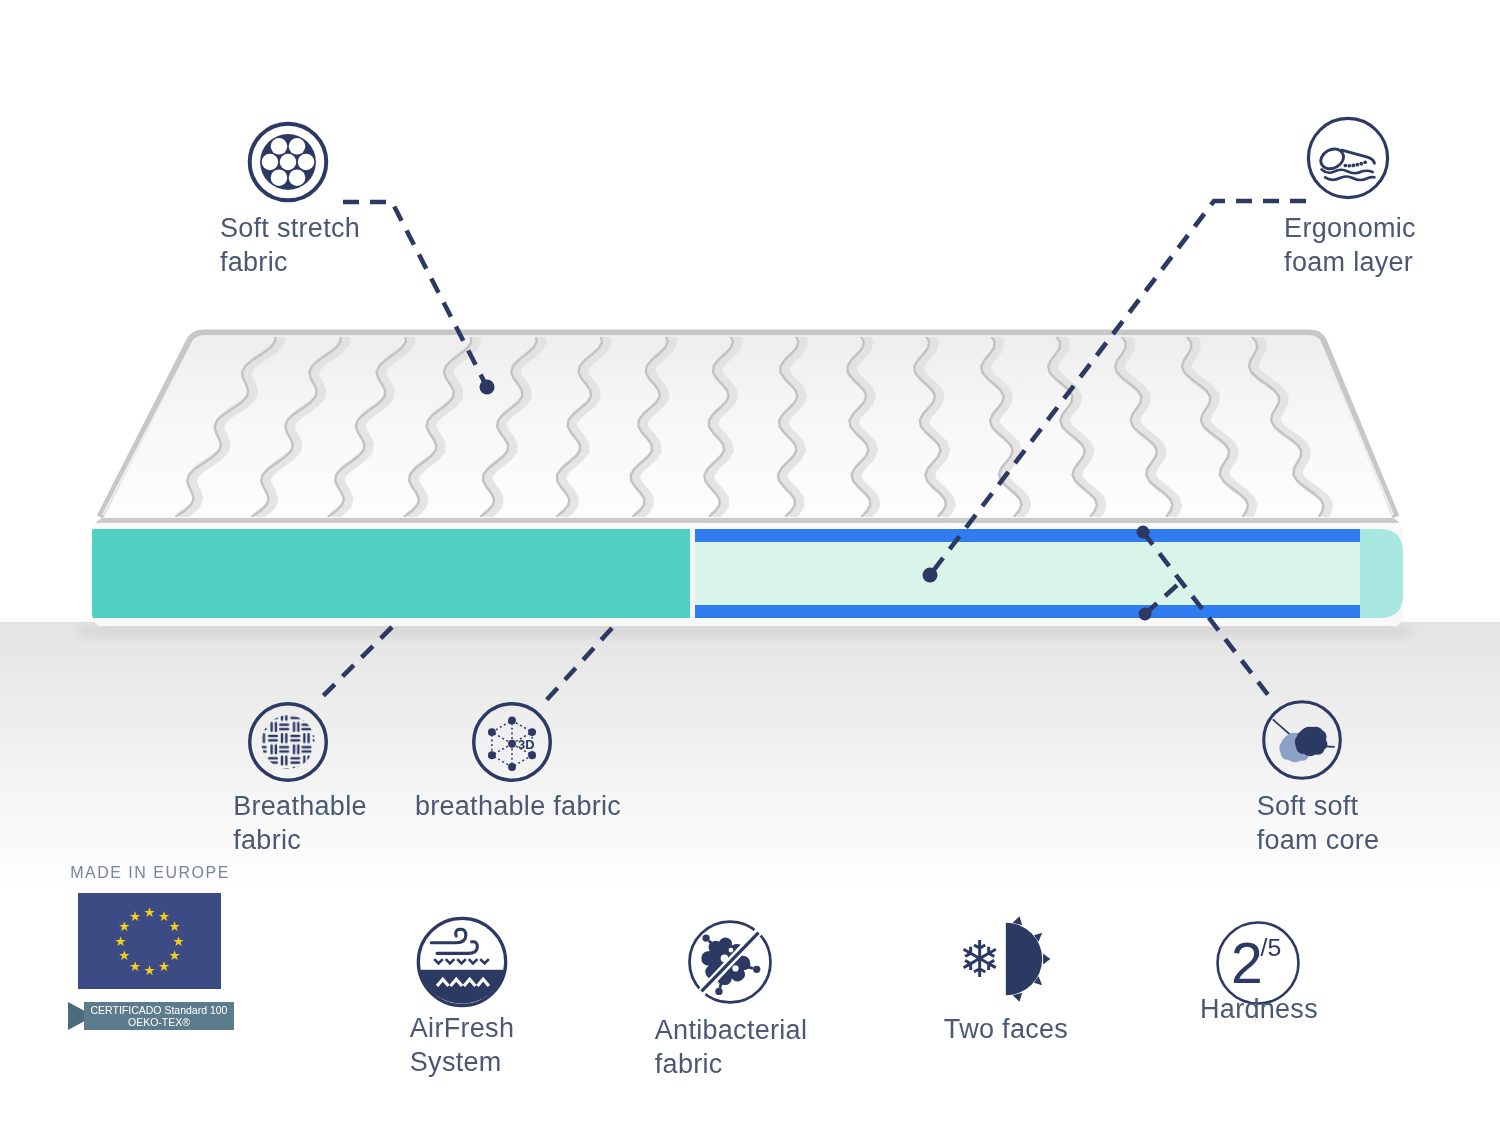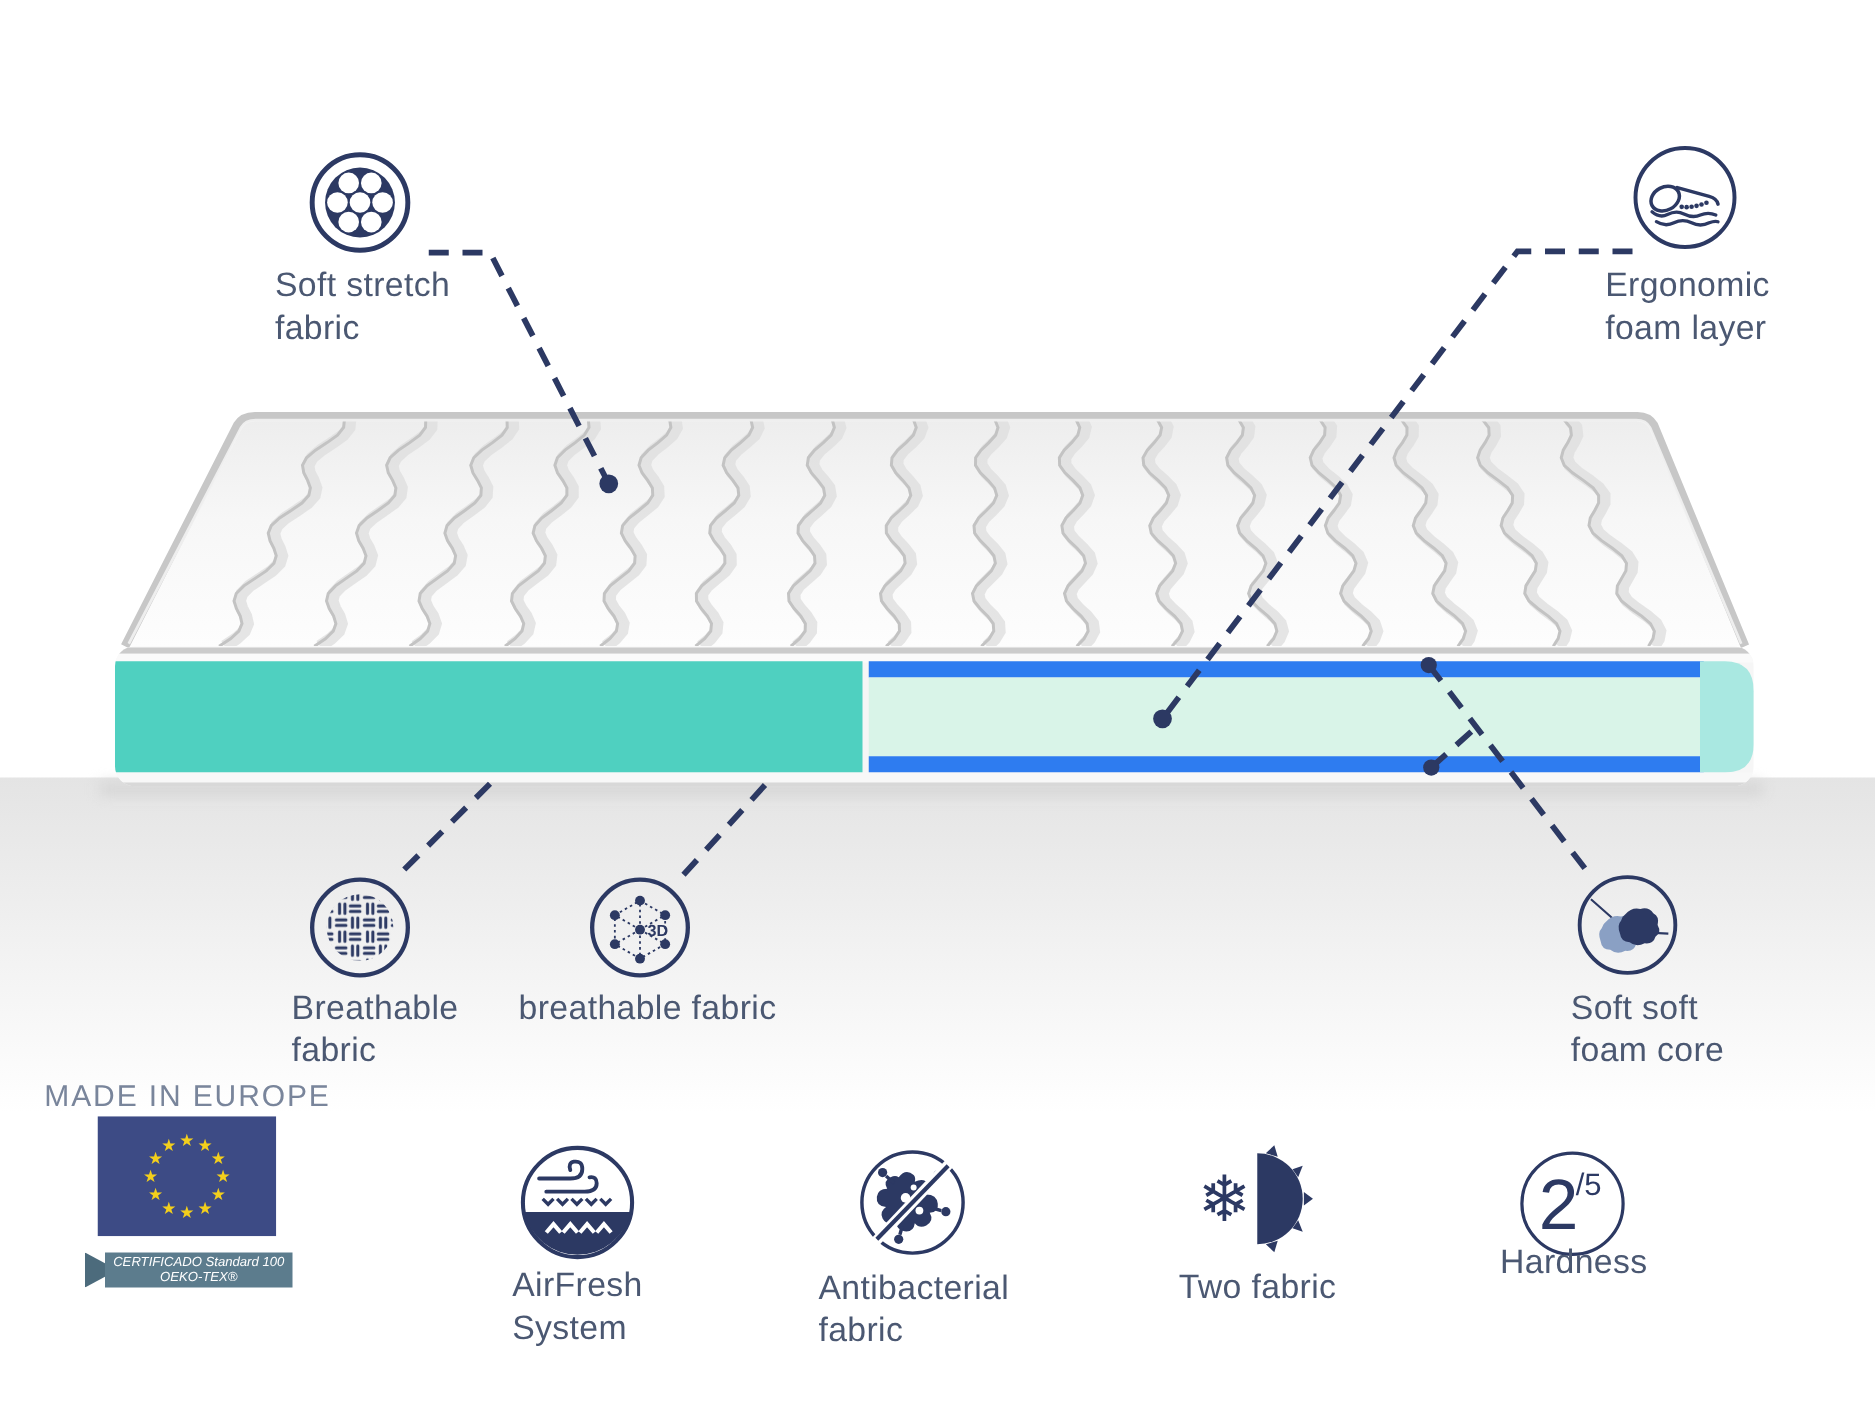--- a/index.html
+++ b/index.html
@@ -10,23 +10,23 @@
   .shadow-core{position:absolute;left:80px;top:626px;width:1330px;height:10px;background:#d5d5d5;filter:blur(5px);}
   svg.layer{position:absolute;left:0;top:0;}
   .dash{stroke:var(--navy);stroke-width:4.6;fill:none;stroke-dasharray:16 11;}
   .dot{fill:var(--navy);}
   .ink{stroke:var(--navy);fill:none;}
   .ink-fill{fill:var(--navy);}
   .co-icon,.feat-icon{position:absolute;}
   .co-label,.feat-label{position:absolute;transform:translateX(-50%);text-align:left;
       color:var(--label);font-size:27px;line-height:34px;letter-spacing:.3px;white-space:nowrap;}
   .mie-title{position:absolute;left:150px;top:864px;transform:translateX(-50%);
-      color:var(--made-in-text);font-size:24px;letter-spacing:1.5px;font-weight:500;white-space:nowrap;}
+      color:var(--made-in-text);font-size:16px;letter-spacing:1.5px;font-weight:500;white-space:nowrap;}
   .eu-flag{position:absolute;left:78px;top:893px;}
-  .ribbon{position:absolute;left:68px;top:1002px;width:166px;height:42px;font-style:italic;}
+  .ribbon{position:absolute;left:68px;top:1002px;width:166px;height:42px;}
   .ribbon-tail{position:absolute;left:0;top:0;width:26px;height:28px;background:var(--ribbon-dark);
       clip-path:polygon(0 0,100% 50%,0 100%);}
   .ribbon-body{position:absolute;left:16px;top:0;width:150px;height:28px;background:var(--ribbon);
       color:#fff;text-align:center;font-size:10.5px;line-height:12px;padding-top:2px;box-sizing:border-box;}
 </style>
 </head>
 <body>
 
 <div class="canvas">
 
@@ -289,21 +289,21 @@
     <path d="M 57 10 A 40 40 0 0 1 57 90 Z" class="ink-fill"></path>
     <g class="ink-fill">
       <polygon points="72,3 64.5,10 75,13"></polygon>
       <polygon points="97,21 88,24 93,31"></polygon>
       <polygon points="106,50 98,44 98,56"></polygon>
       <polygon points="97,79 93,69 88,76"></polygon>
       <polygon points="72,97 75,87 64.5,90"></polygon>
     </g>
   </svg>
   <div class="feat-label" style="left:1006px;top:1012px">
-    <div>Two fabric</div>
+    <div>Two faces</div>
     <div></div>
   </div>
 
   <svg class="feat-icon" style="left:1212px;top:917px" width="92" height="92" viewBox="0 0 100 100">
     <circle cx="50" cy="50" r="44" class="ink" stroke-width="2.8"></circle>
     <text x="38" y="72" font-size="62" fill="var(--navy)" text-anchor="middle" font-family="Liberation Sans, sans-serif">2</text>
     <text x="64" y="42" font-size="27" fill="var(--navy)" text-anchor="middle" font-family="Liberation Sans, sans-serif">/5</text>
   </svg>
   <div class="feat-label" style="left:1259px;top:992px">
     <div>Hardness</div>

